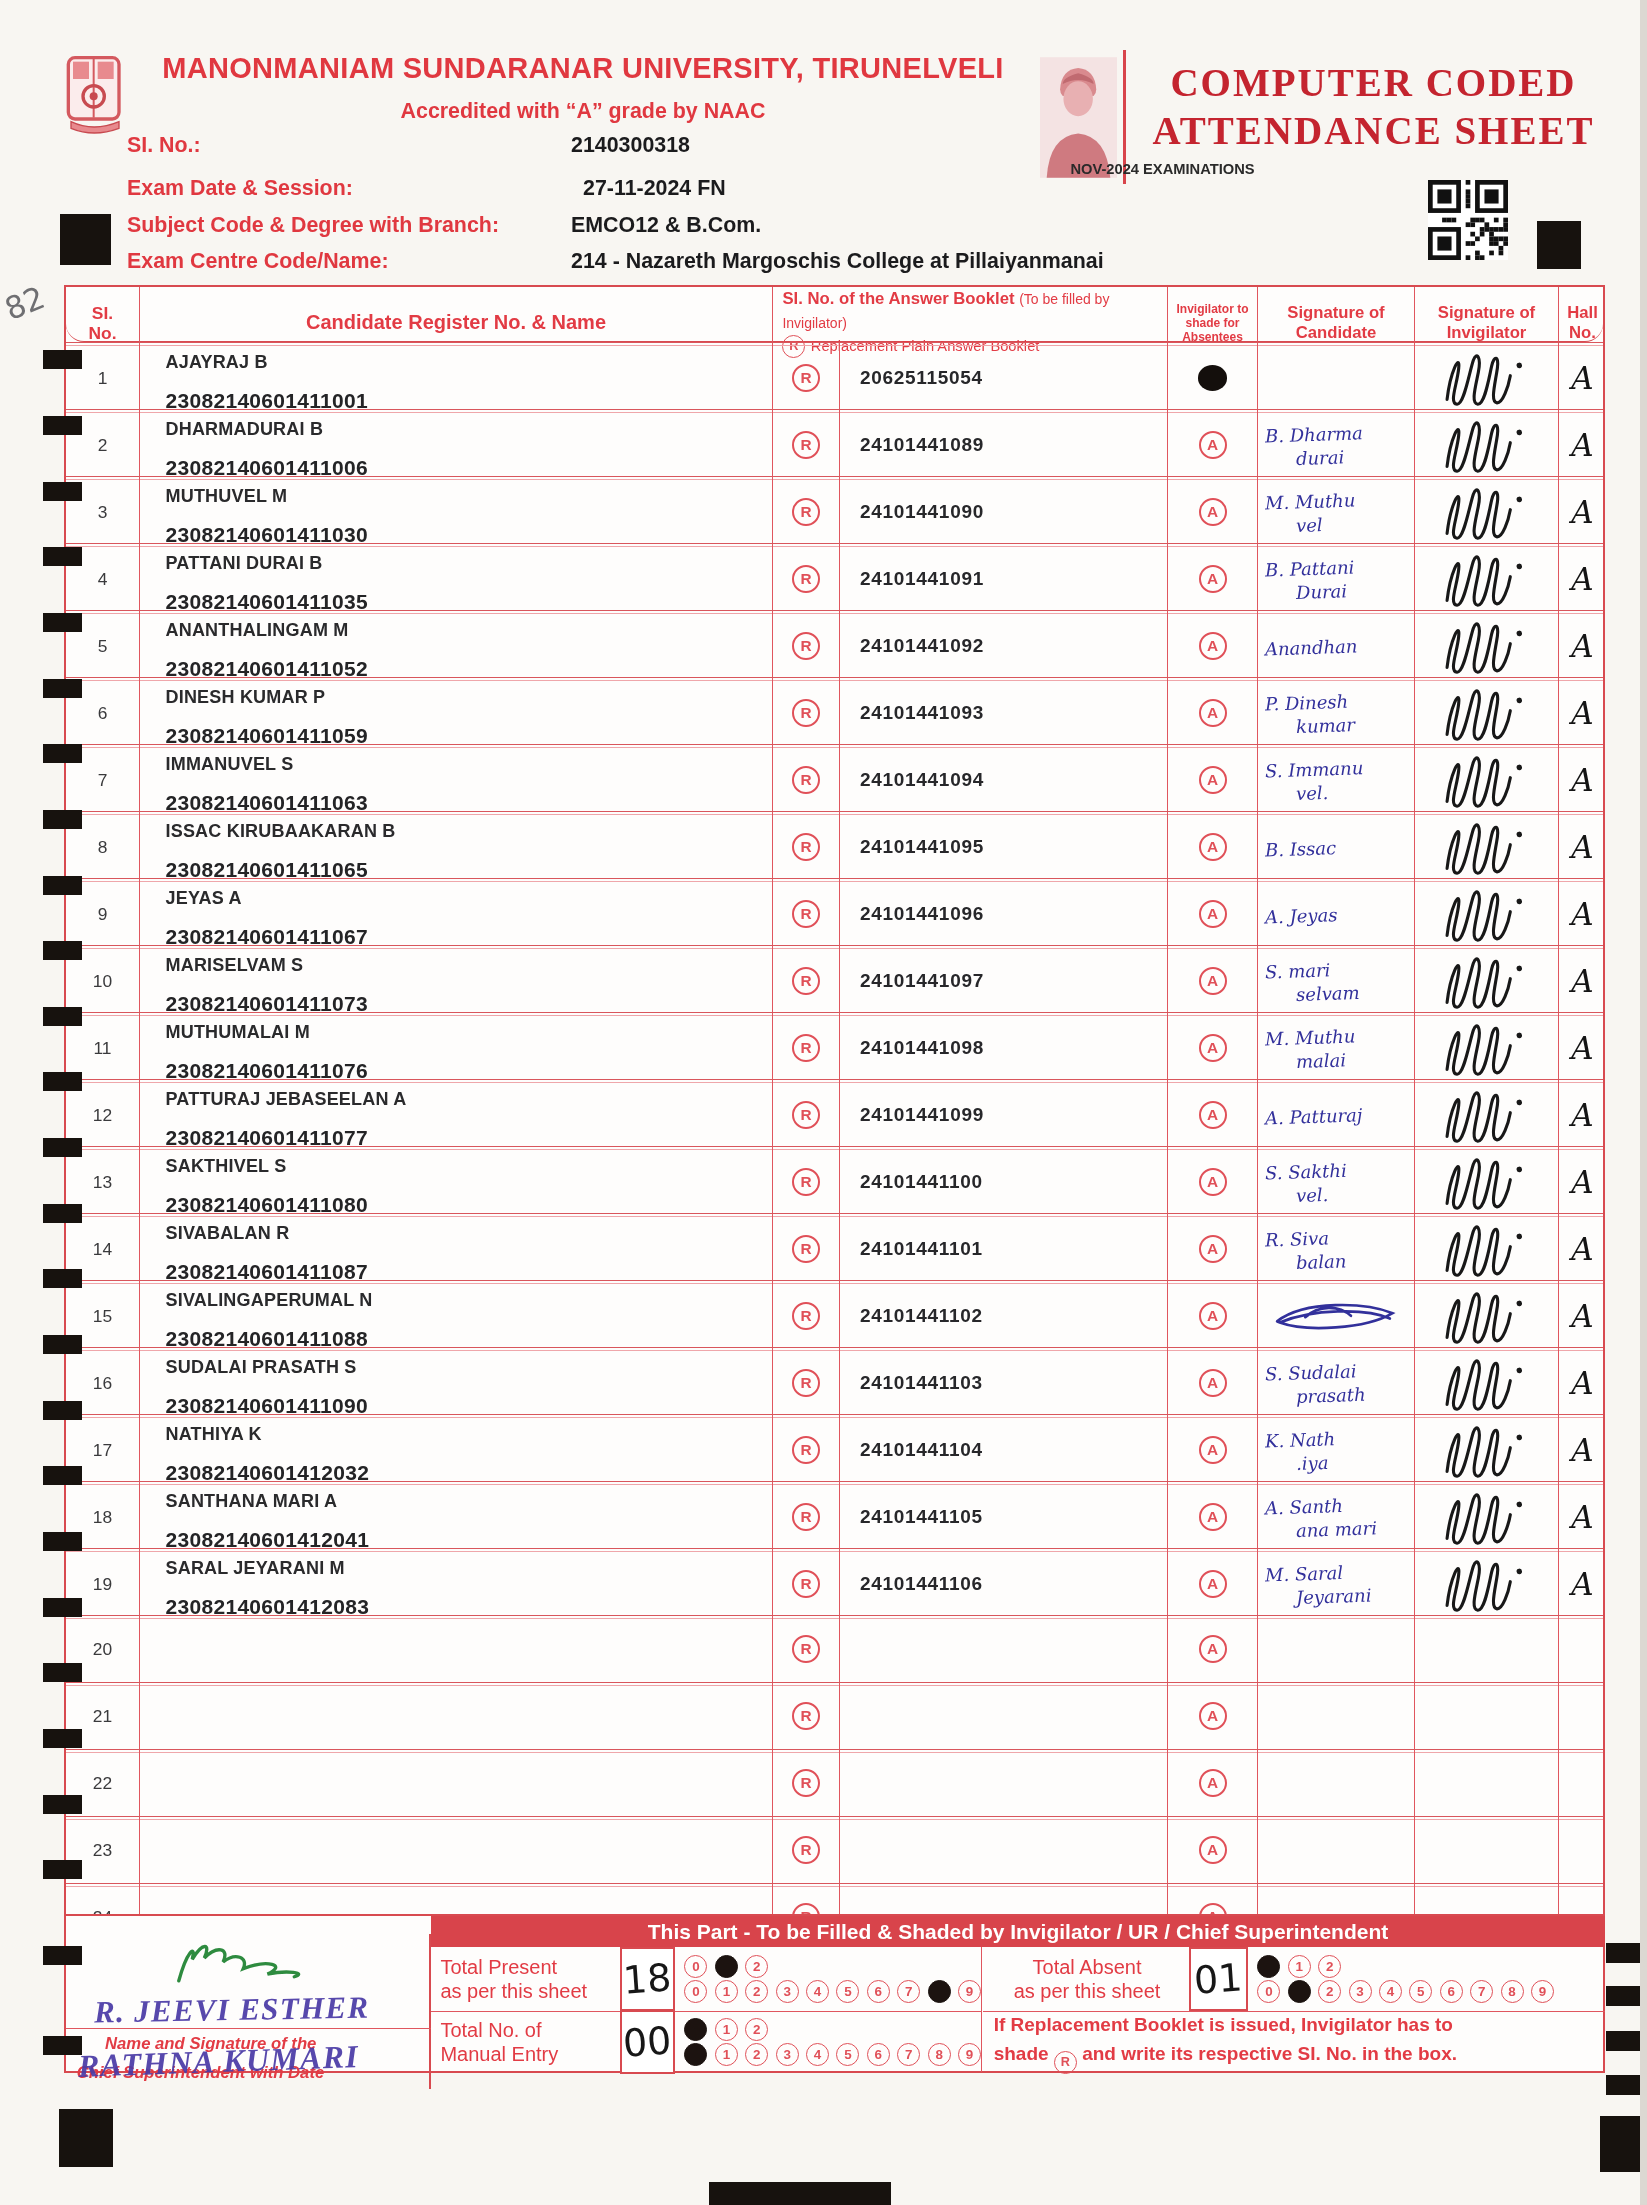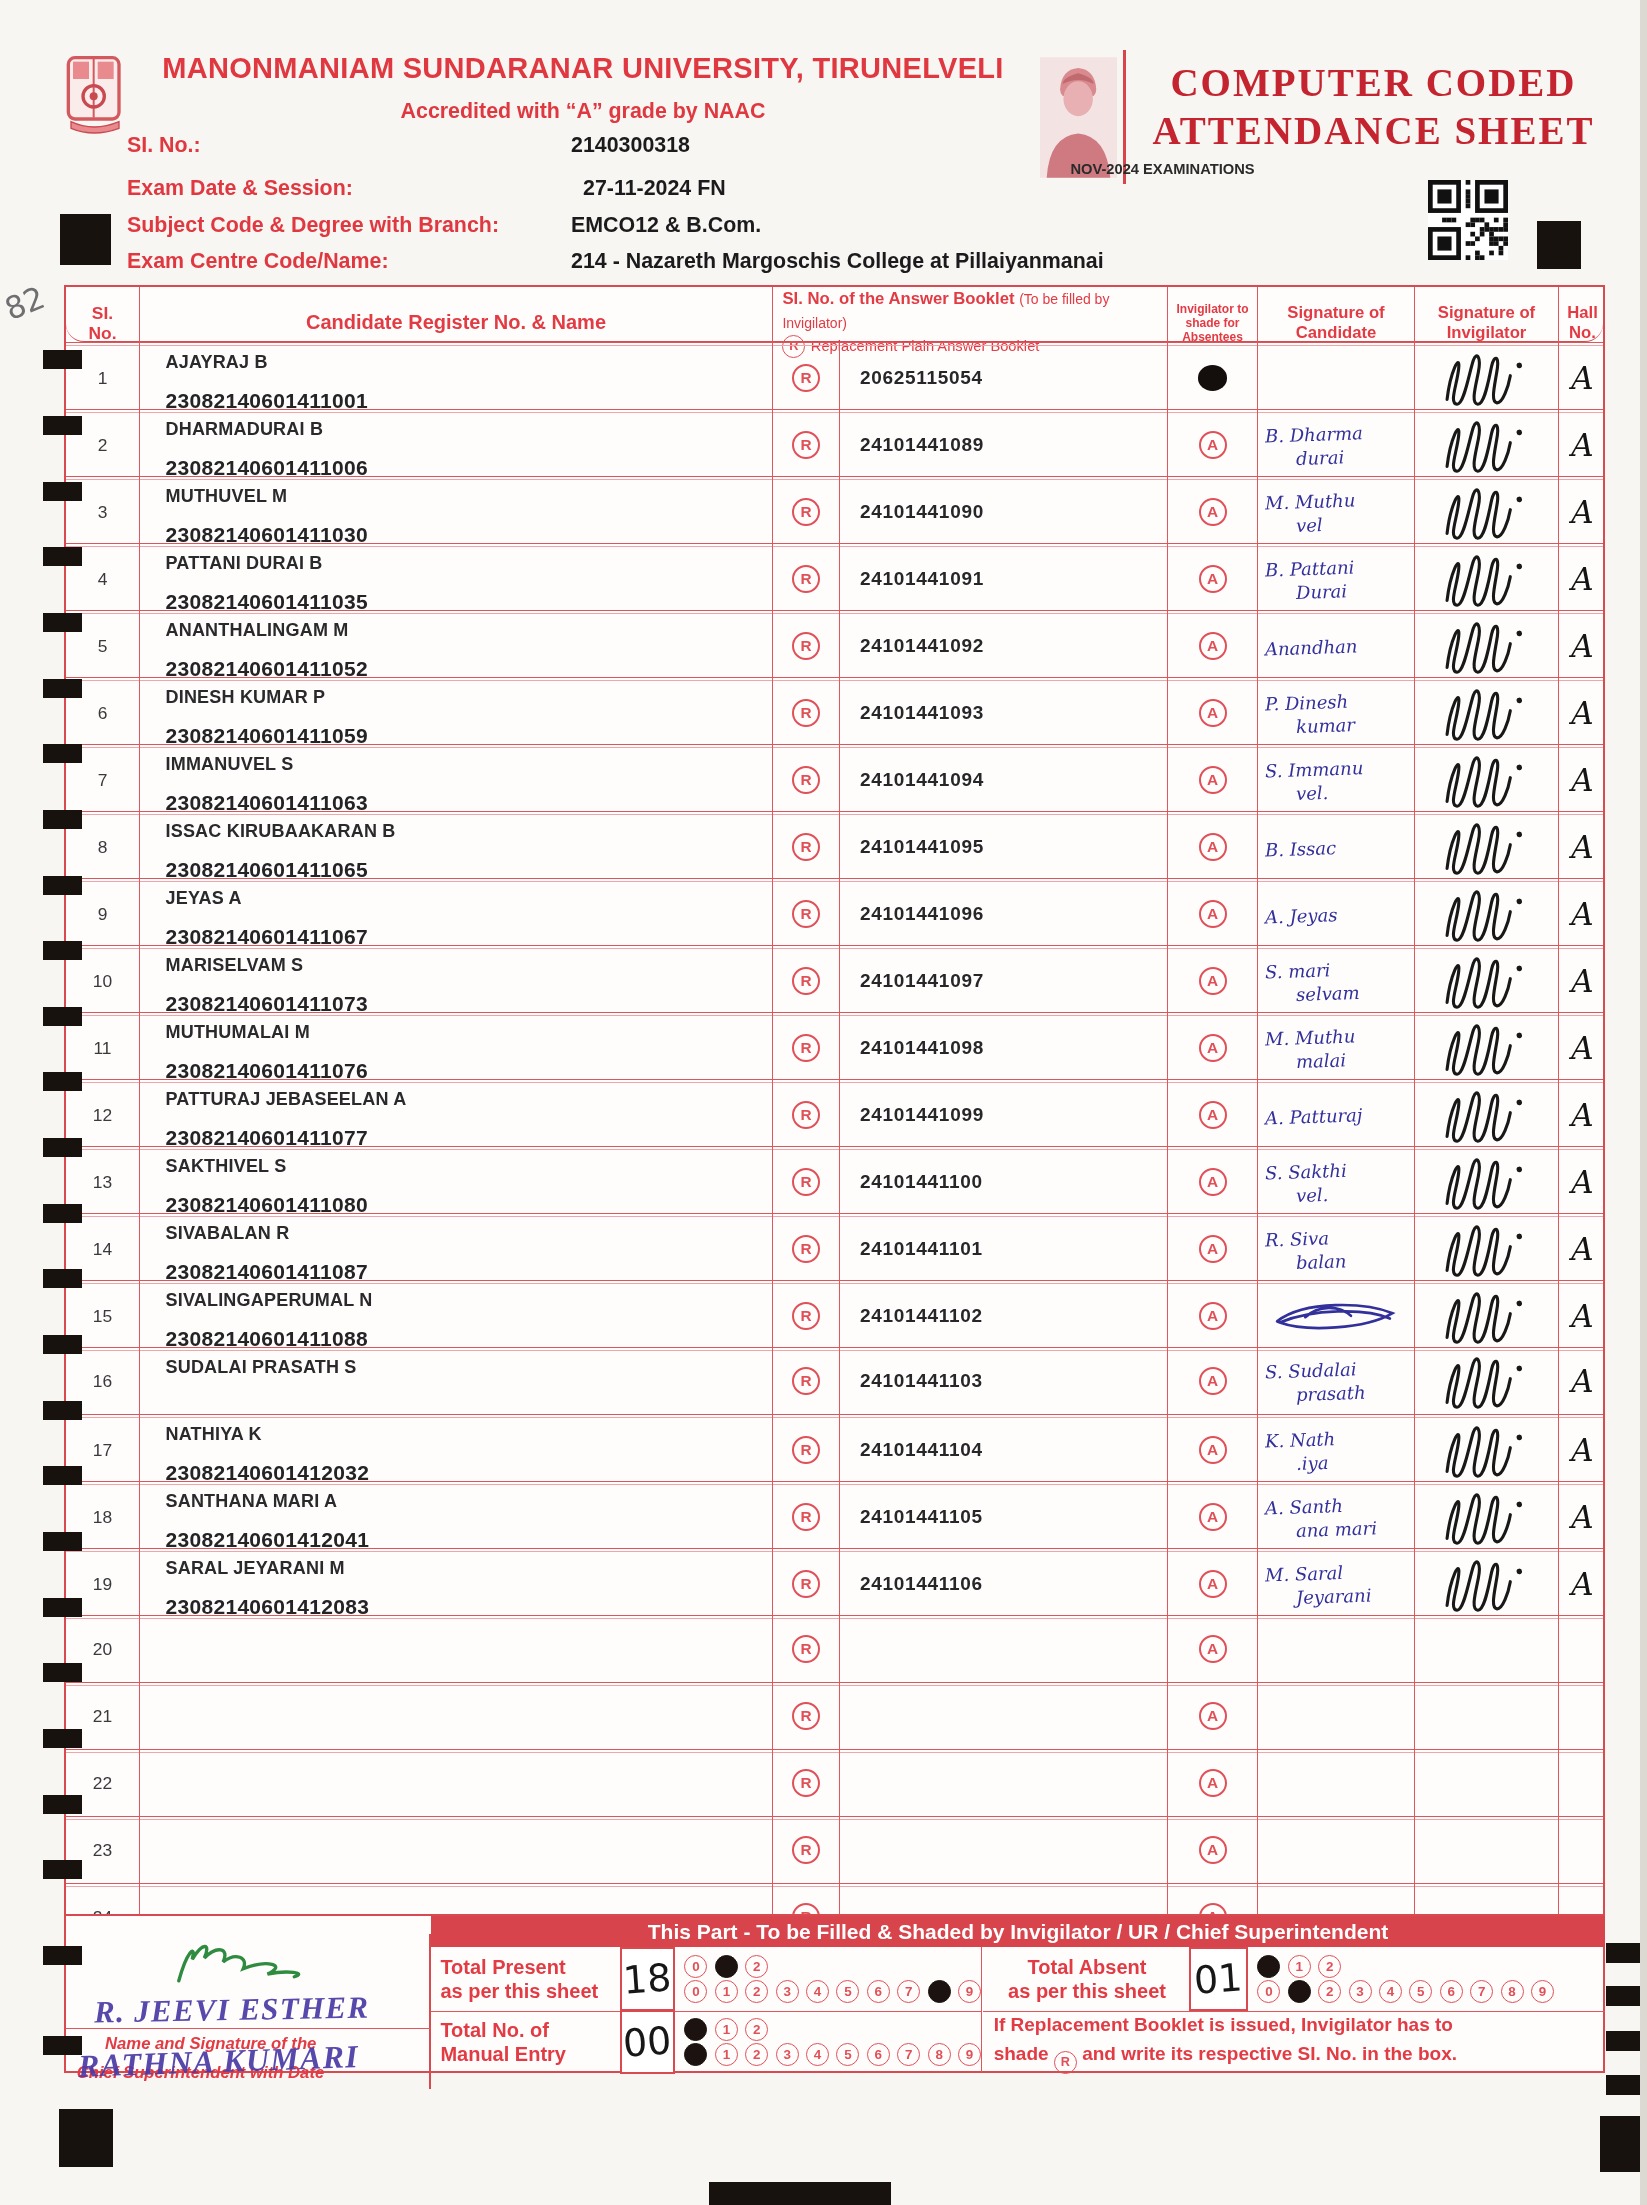--- a/index.html
+++ b/index.html
@@ -71,21 +71,21 @@
 
   
   .footer{left:64px;top:1914px;width:1541px;height:159px;border:2px solid #d84a50;box-sizing:border-box;
           background:#fefdfc;}
   .chief-cell{position:absolute;left:0;top:18px;width:365px;height:155px;border-right:2px solid #d84a50;
               box-sizing:border-box;font-style:italic;}
   .chief-divider{position:absolute;left:0;top:94px;width:365px;border-top:1.3px solid #e0565e;}
   .banner{position:absolute;left:365px;top:0;width:1174px;height:31px;background:#d8444b;color:#fff;
           display:flex;align-items:center;justify-content:center;font-size:21px;font-weight:bold;}
   .f-block{position:absolute;box-sizing:border-box;display:flex;align-items:center;}
-  .f-label{font-size:20px;font-weight:bold;color:#e23b44;line-height:24px;}
+  .f-label{font-size:20px;font-weight:normal;color:#e23b44;line-height:24px;}
   .f-box{width:59px;height:64px;border:2px solid #d84a50;box-sizing:border-box;display:flex;align-items:center;
          justify-content:center;font-family:"DejaVu Sans",sans-serif;font-size:38px;color:#171717;
          transform:rotate(0deg);margin:0 9.4px 0 12px;background:#fff;}
   .f-box span{transform:rotate(-4deg);}
   .brow{display:flex;gap:7.4px;margin:2.7px 0;}
   .bubble{width:23px;height:23px;border:1.7px solid #e05058;border-radius:50%;display:inline-flex;
           align-items:center;justify-content:center;font-size:13.4px;font-weight:bold;color:#e05058;
           box-sizing:border-box;}
   .bubble.filled{background:#1c1310;border-color:#1c1310;color:transparent;}
   .note-text{font-size:19px;font-weight:bold;color:#e23b44;line-height:29.5px;}
@@ -593,20 +593,21 @@
    <path d="M10 72 C18 30 34 6 30 28 C26 52 12 78 24 80 C34 81 44 38 52 18 C58 5 64 14 58 36 C52 58 44 80 54 82 C64 83 72 48 78 28 C82 14 90 12 86 32 C81 55 72 80 82 82 C90 83 100 60 104 44" stroke="#181818" stroke-width="4.5" fill="none" stroke-linecap="round"></path>
    <circle cx="118" cy="30" r="4" fill="#181818"></circle>
  </svg>
           </div>
     <div class="c hall">A</div>
         </div>
         <div class="trow">
           <div class="c sl">16</div>
     <div class="c name">
       <div class="cname">SUDALAI PRASATH S</div>
+      <div class="creg">23082140601411090</div>
     </div>
     <div class="c rsub">
       <span class="circle-letter">R</span>
           </div>
     <div class="c booklet">24101441103</div>
     <div class="c absent">
             <span class="circle-letter">A</span>
           </div>
     <div class="c csig">
             <div class="sigline">S. Sudalai</div>

